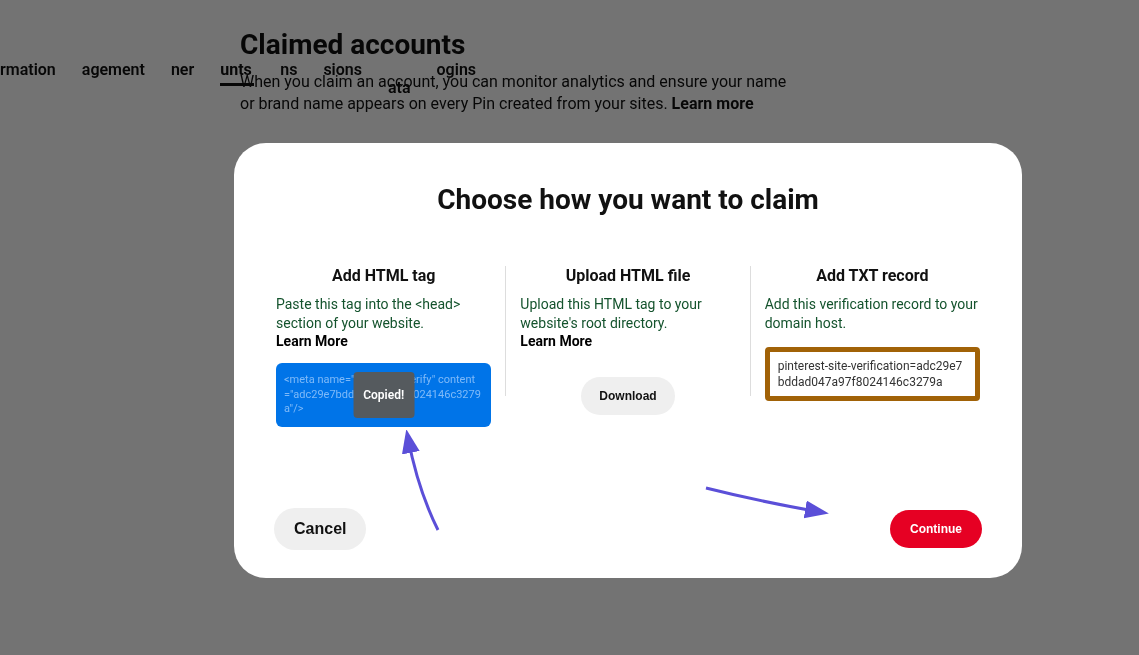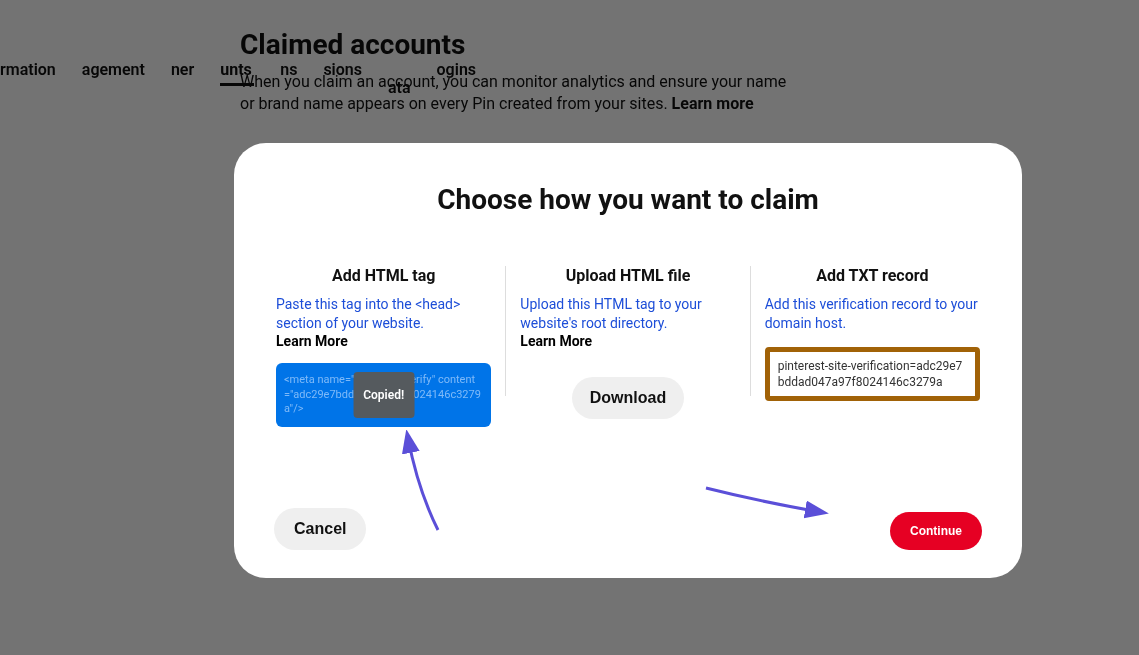--- a/index.html
+++ b/index.html
@@ -105,21 +105,21 @@
     }
     .col-title {
       font-size: 16px;
       font-weight: 700;
       text-align: center;
       color: #111;
       margin-bottom: 10px;
     }
     .col-desc {
       font-size: 14px;
-      color: #1d4ed8;
+      color: #14532d;
       line-height: 1.35;
     }
     .learn-more-inline {
       font-weight: 700;
       font-size: 14px;
       cursor: pointer;
       display: block;
     }
     .code-box {
       margin-top: 14px;
@@ -149,40 +149,40 @@
       font-weight: 600;
       padding: 16px 10px;
       border-radius: 4px;
     }
     .download-btn {
       display: block;
       margin: 28px auto 0 auto;
       background: #efefef;
       color: #111;
       font-weight: 700;
-      font-size: 16px;
+      font-size: 12px;
       border: none;
       border-radius: 24px;
       padding: 12px 18px;
       cursor: pointer;
     }
     .txt-box {
       margin-top: 14px;
       border: 5px solid #a16207;
       border-radius: 4px;
       padding: 6px 8px;
       font-size: 12px;
       color: #333;
       word-break: break-all;
       line-height: 1.35;
     }
     .modal-footer {
       display: flex;
       justify-content: space-between;
-      align-items: flex-end;
+      align-items: center;
       padding: 0 12px;
     }
     .cancel-btn {
       background: #efefef;
       color: #111;
       font-weight: 700;
       font-size: 16px;
       border: none;
       border-radius: 24px;
       padding: 12px 20px;

